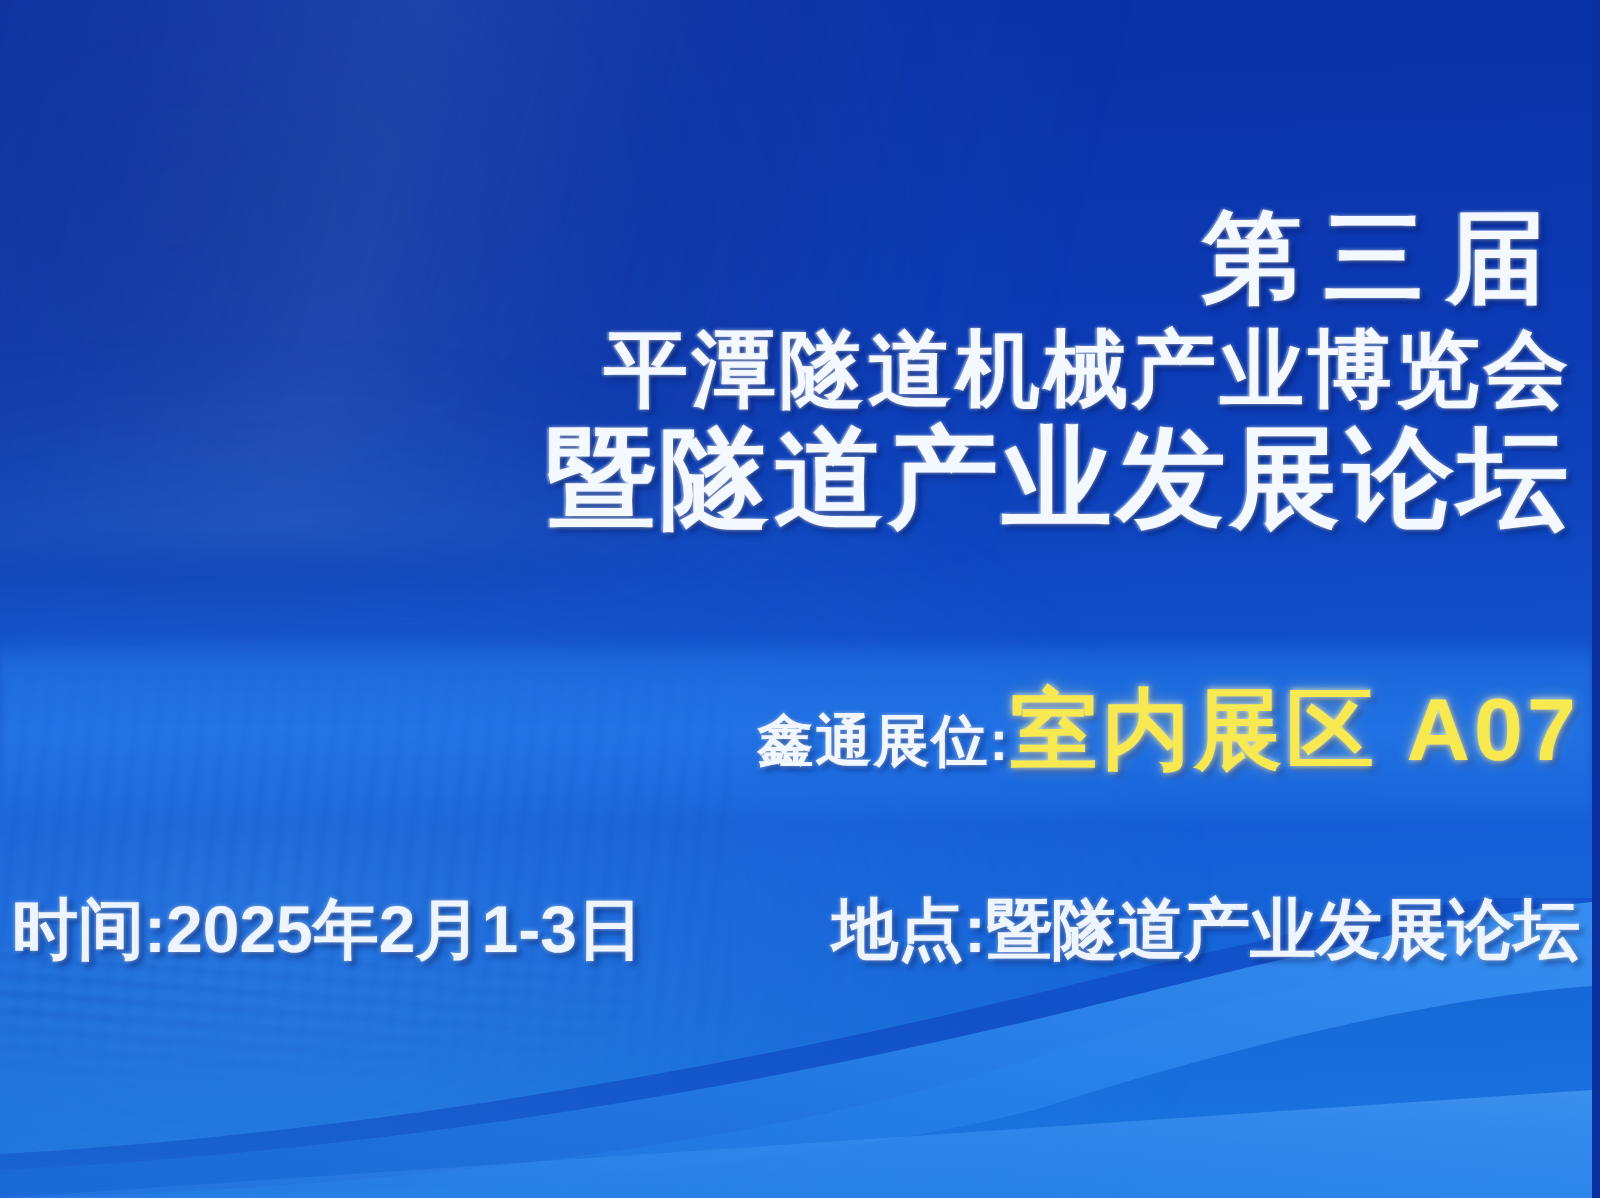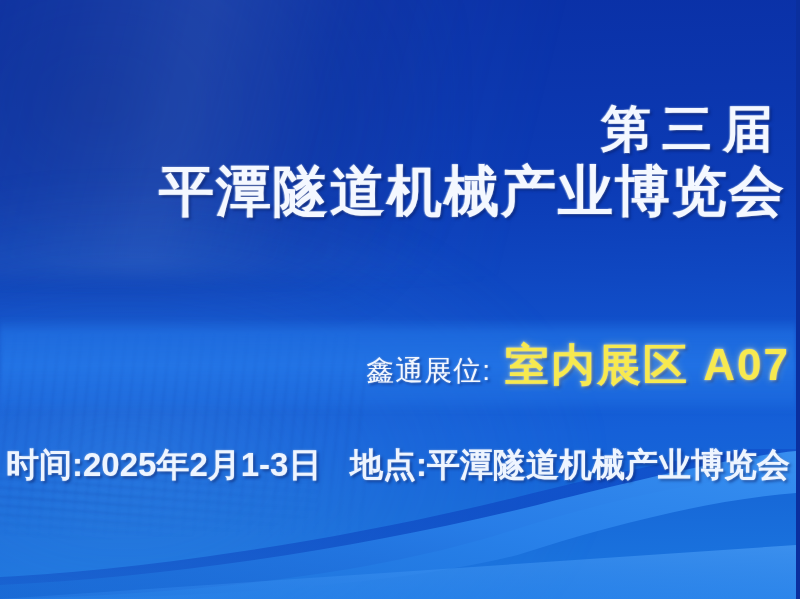--- a/index.html
+++ b/index.html
@@ -171,21 +171,21 @@
       -1px 0 1px rgba(200,225,255,0.40);
   }
 
   .t-line-1 {
     font-size: 50px;
     letter-spacing: 11px;
     padding-right: 4px;
     margin-bottom: 10px;
   }
   .t-line-2 {
-    font-size: 55px;
+    font-size: 42px;
     letter-spacing: 2px;
     padding-right: 2px;
     margin-bottom: 6px;
   }
   .t-line-3 {
     font-size: 55px;
     letter-spacing: 2px;
     padding-right: 2px;
   }
 
@@ -193,24 +193,23 @@
   .booth-row {
     position: absolute;
     right: 6px;
     top: 336px;
     display: flex;
     align-items: baseline;
     white-space: nowrap;
   }
   .booth-label {
     font-size: 28px;
-    font-weight: 400;
+    font-weight: 700;
     color: #f2f7ff;
     letter-spacing: 1px;
-    margin-right: 14px;
     text-shadow:
        0 0 2px rgba(255,255,255,0.5),
        2px 2px 3px rgba(4,24,96,0.55);
   }
   .booth-value {
     font-size: 44px;
     font-weight: 700;
     letter-spacing: 2px;
     color: #f7e94f;
     text-shadow:
@@ -278,26 +277,27 @@
 
       <path d="M0,150 L800,96 L800,150 Z" fill="url(#swC)"></path>
     </svg>
   </div>
 
   <div class="content">
 
     <div class="title-block">
       <div class="t-line t-line-1">第三届</div>
       <div class="t-line t-line-2">平潭隧道机械产业博览会</div>
+      <div class="t-line t-line-3">暨隧道产业发展论坛</div>
     </div>
 
     <div class="booth-row">
       <span class="booth-label">鑫通展位:</span>
       <span class="booth-value">室内展区 A07</span>
     </div>
 
     <div class="footer-row">
       <span class="footer-text">时间:2025年2月1-3日</span>
-      <span class="footer-text">地点:平潭隧道机械产业博览会</span>
+      <span class="footer-text">地点:暨隧道产业发展论坛</span>
     </div>
 
   </div>
 </div>
 
 </body></html>

